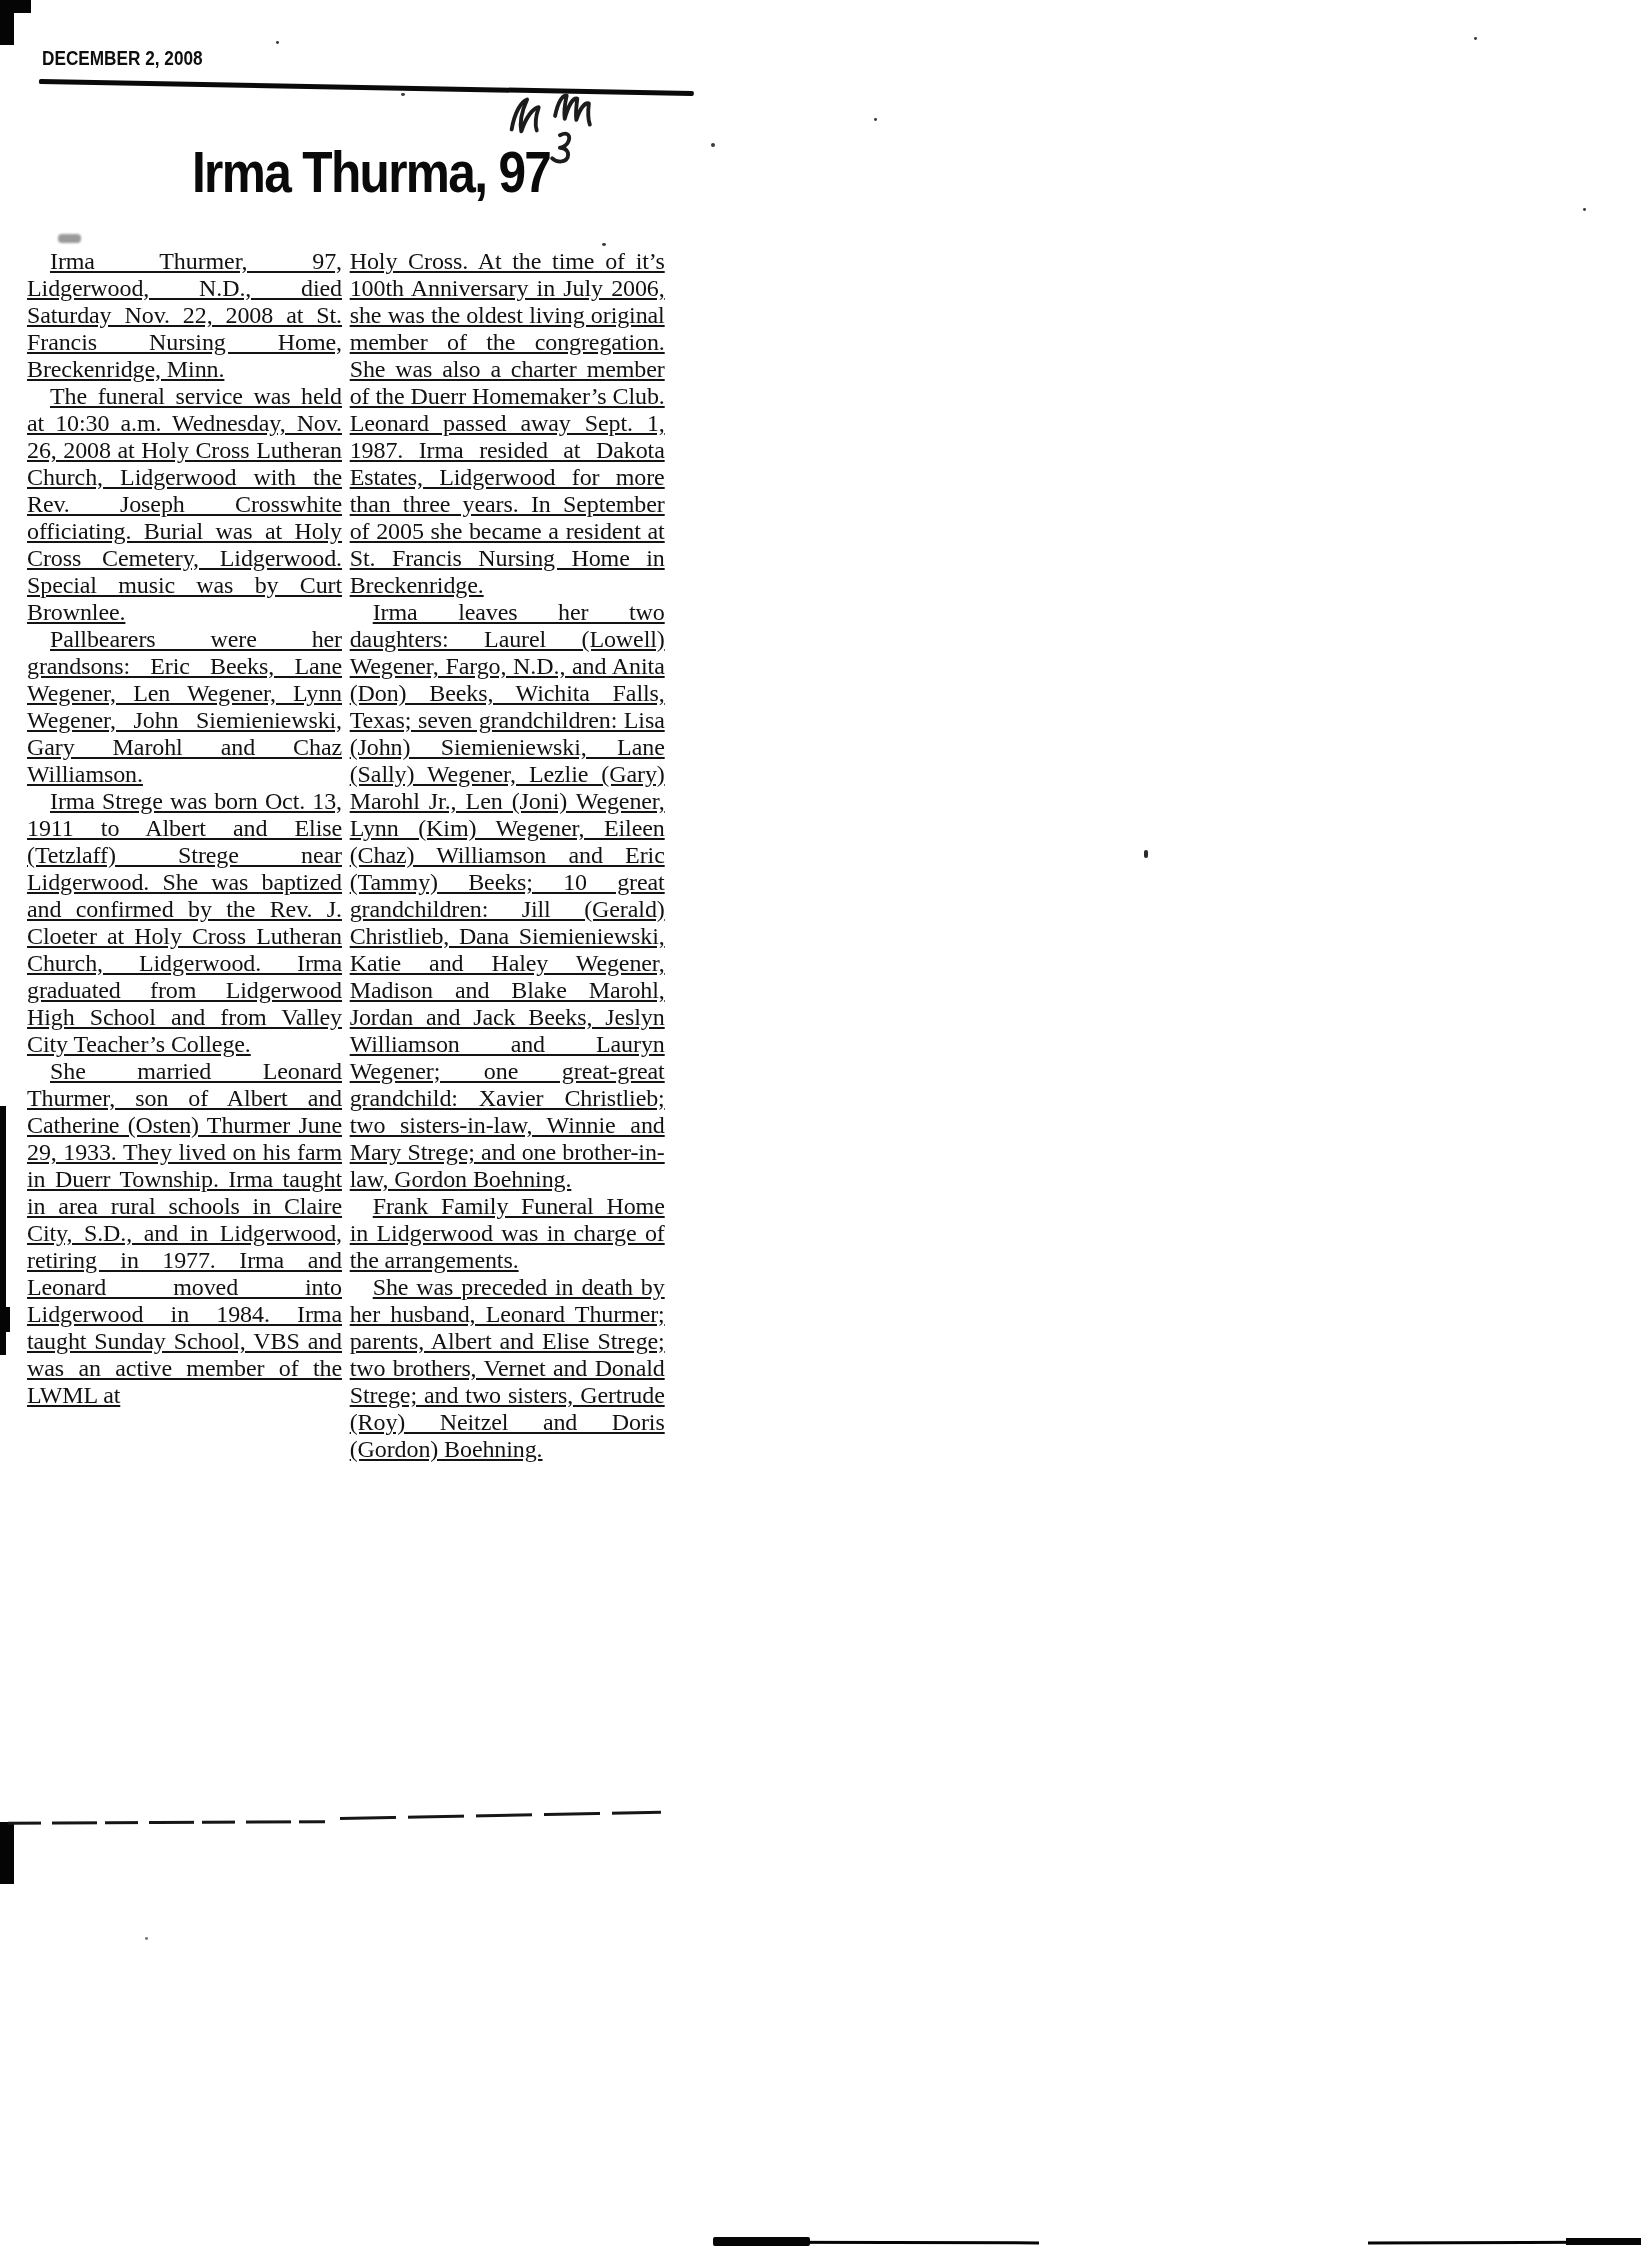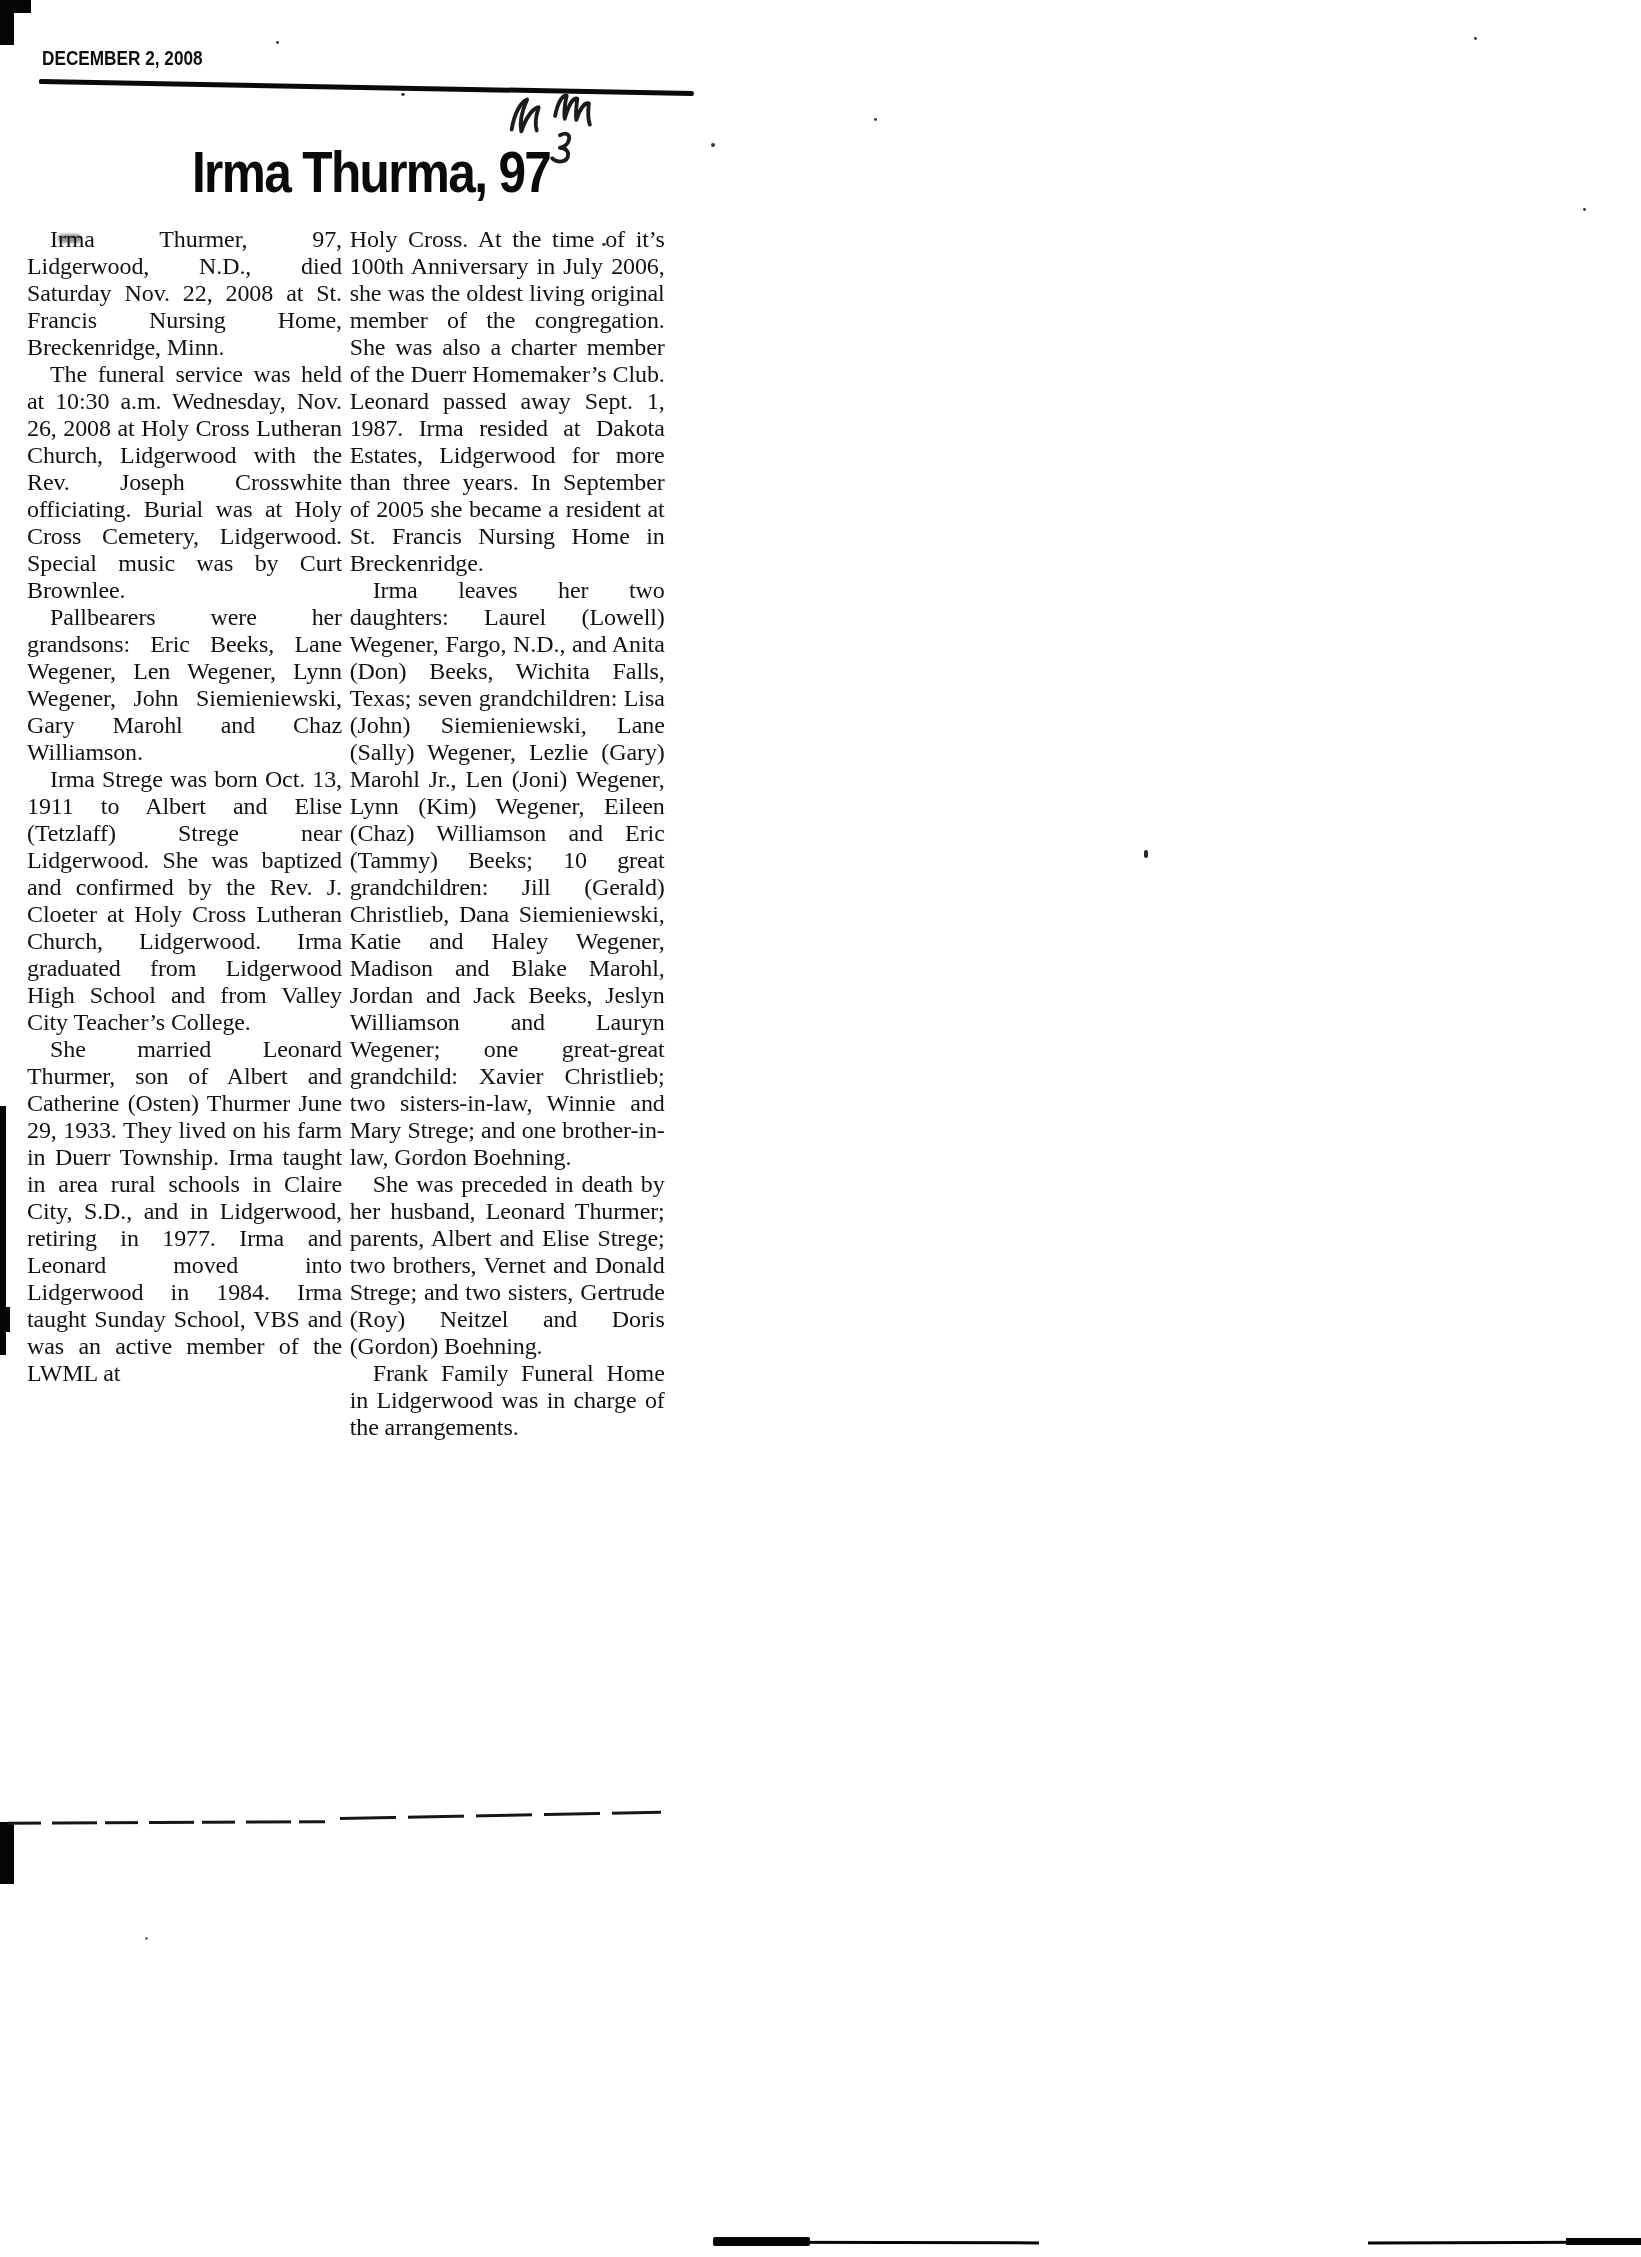--- a/index.html
+++ b/index.html
@@ -43,22 +43,22 @@
     position:absolute; left:192px; top:139px; margin:0;
     font-family:"Liberation Sans", sans-serif;
     font-weight:700; font-size:57px; letter-spacing:-1.9px; color:#0a0a0a;
     transform:scaleX(0.87); transform-origin:left top;
     white-space:nowrap;
   }
   .handwriting { position:absolute; left:502px; top:85px; }
 
   
   .columns {
-    position:absolute; left:27px; top:226px; width:647px;
-    display:flex; gap:7.7px;
+    position:absolute; left:27px; top:248px; width:647px;
+    display:flex; gap:7.7px;text-decoration:underline;
   }
   .col {
     width:315px;
     font-size:24px; line-height:27px;
     text-align:justify;
     letter-spacing:-0.1px;
     color:#121212;
     hyphens:auto; -webkit-hyphens:auto;
   }
   .col p { margin:0; text-indent:23px; }
@@ -117,20 +117,20 @@
   <div class="col">
     <p>Irma Thurmer, 97, Lidgerwood, N.D., died Saturday Nov. 22, 2008 at St. Francis Nursing Home, Breckenridge, Minn.</p>
     <p>The funeral service was held at 10:30 a.m. Wednesday, Nov. 26, 2008 at Holy Cross Lutheran Church, Lidgerwood with the Rev. Joseph Crosswhite officiating. Burial was at Holy Cross Cemetery, Lidgerwood. Special music was by Curt Brownlee.</p>
     <p>Pallbearers were her grandsons: Eric Beeks, Lane Wegener, Len Wegener, Lynn Wegener, John Siemieniewski, Gary Marohl and Chaz Williamson.</p>
     <p>Irma Strege was born Oct. 13, 1911 to Albert and Elise (Tetzlaff) Strege near Lidgerwood. She was baptized and confirmed by the Rev. J. Cloeter at Holy Cross Lutheran Church, Lidgerwood. Irma graduated from Lidgerwood High School and from Valley City Teacher’s College.</p>
     <p>She married Leonard Thurmer, son of Albert and Catherine (Osten) Thurmer June 29, 1933. They lived on his farm in Duerr Township. Irma taught in area rural schools in Claire City, S.D., and in Lidgerwood, retiring in 1977. Irma and Leonard moved into Lidgerwood in 1984. Irma taught Sunday School, VBS and was an active member of the LWML at</p>
   </div>
   <div class="col">
     <p class="no-indent">Holy Cross. At the time of it’s 100th Anniversary in July 2006, she was the oldest living original member of the congregation. She was also a charter member of the Duerr Homemaker’s Club. Leonard passed away Sept. 1, 1987. Irma resided at Dakota Estates, Lidgerwood for more than three years. In September of 2005 she became a resident at St. Francis Nursing Home in Breckenridge.</p>
     <p>Irma leaves her two daughters: Laurel (Lowell) Wegener, Fargo, N.D., and Anita (Don) Beeks, Wichita Falls, Texas; seven grandchildren: Lisa (John) Siemieniewski, Lane (Sally) Wegener, Lezlie (Gary) Marohl Jr., Len (Joni) Wegener, Lynn (Kim) Wegener, Eileen (Chaz) Williamson and Eric (Tammy) Beeks; 10 great grandchildren: Jill (Gerald) Christlieb, Dana Siemieniewski, Katie and Haley Wegener, Madison and Blake Marohl, Jordan and Jack Beeks, Jeslyn Williamson and Lauryn Wegener; one great-great grandchild: Xavier Christlieb; two sisters-in-law, Winnie and Mary Strege; and one brother-in-law, Gordon Boehning.</p>
+    <p>Frank Family Funeral Home in Lidgerwood was in charge of the arrangements.</p>
     <p>She was preceded in death by her husband, Leonard Thurmer; parents, Albert and Elise Strege; two brothers, Vernet and Donald Strege; and two sisters, Gertrude (Roy) Neitzel and Doris (Gordon) Boehning.</p>
-    <p>Frank Family Funeral Home in Lidgerwood was in charge of the arrangements.</p>
   </div>
 </div>
 
 <div class="col-end-left"></div>
 <div class="col-end-right"></div>
 
 
 </body></html>

